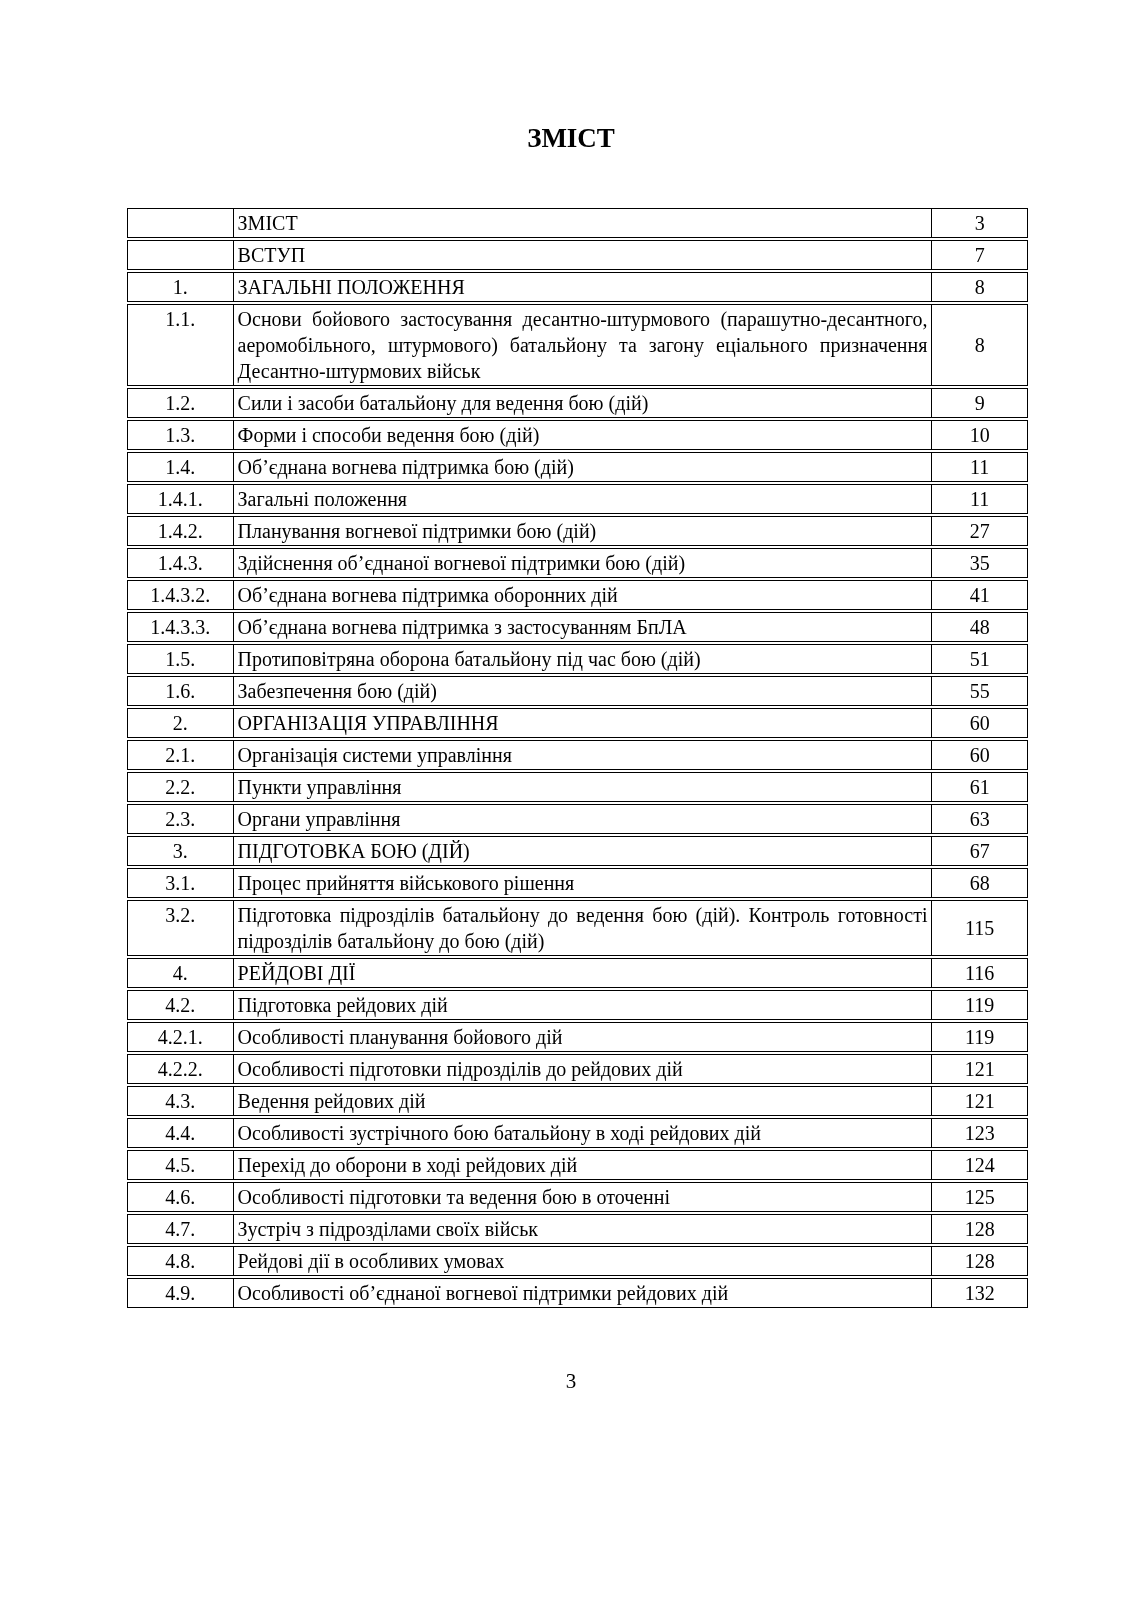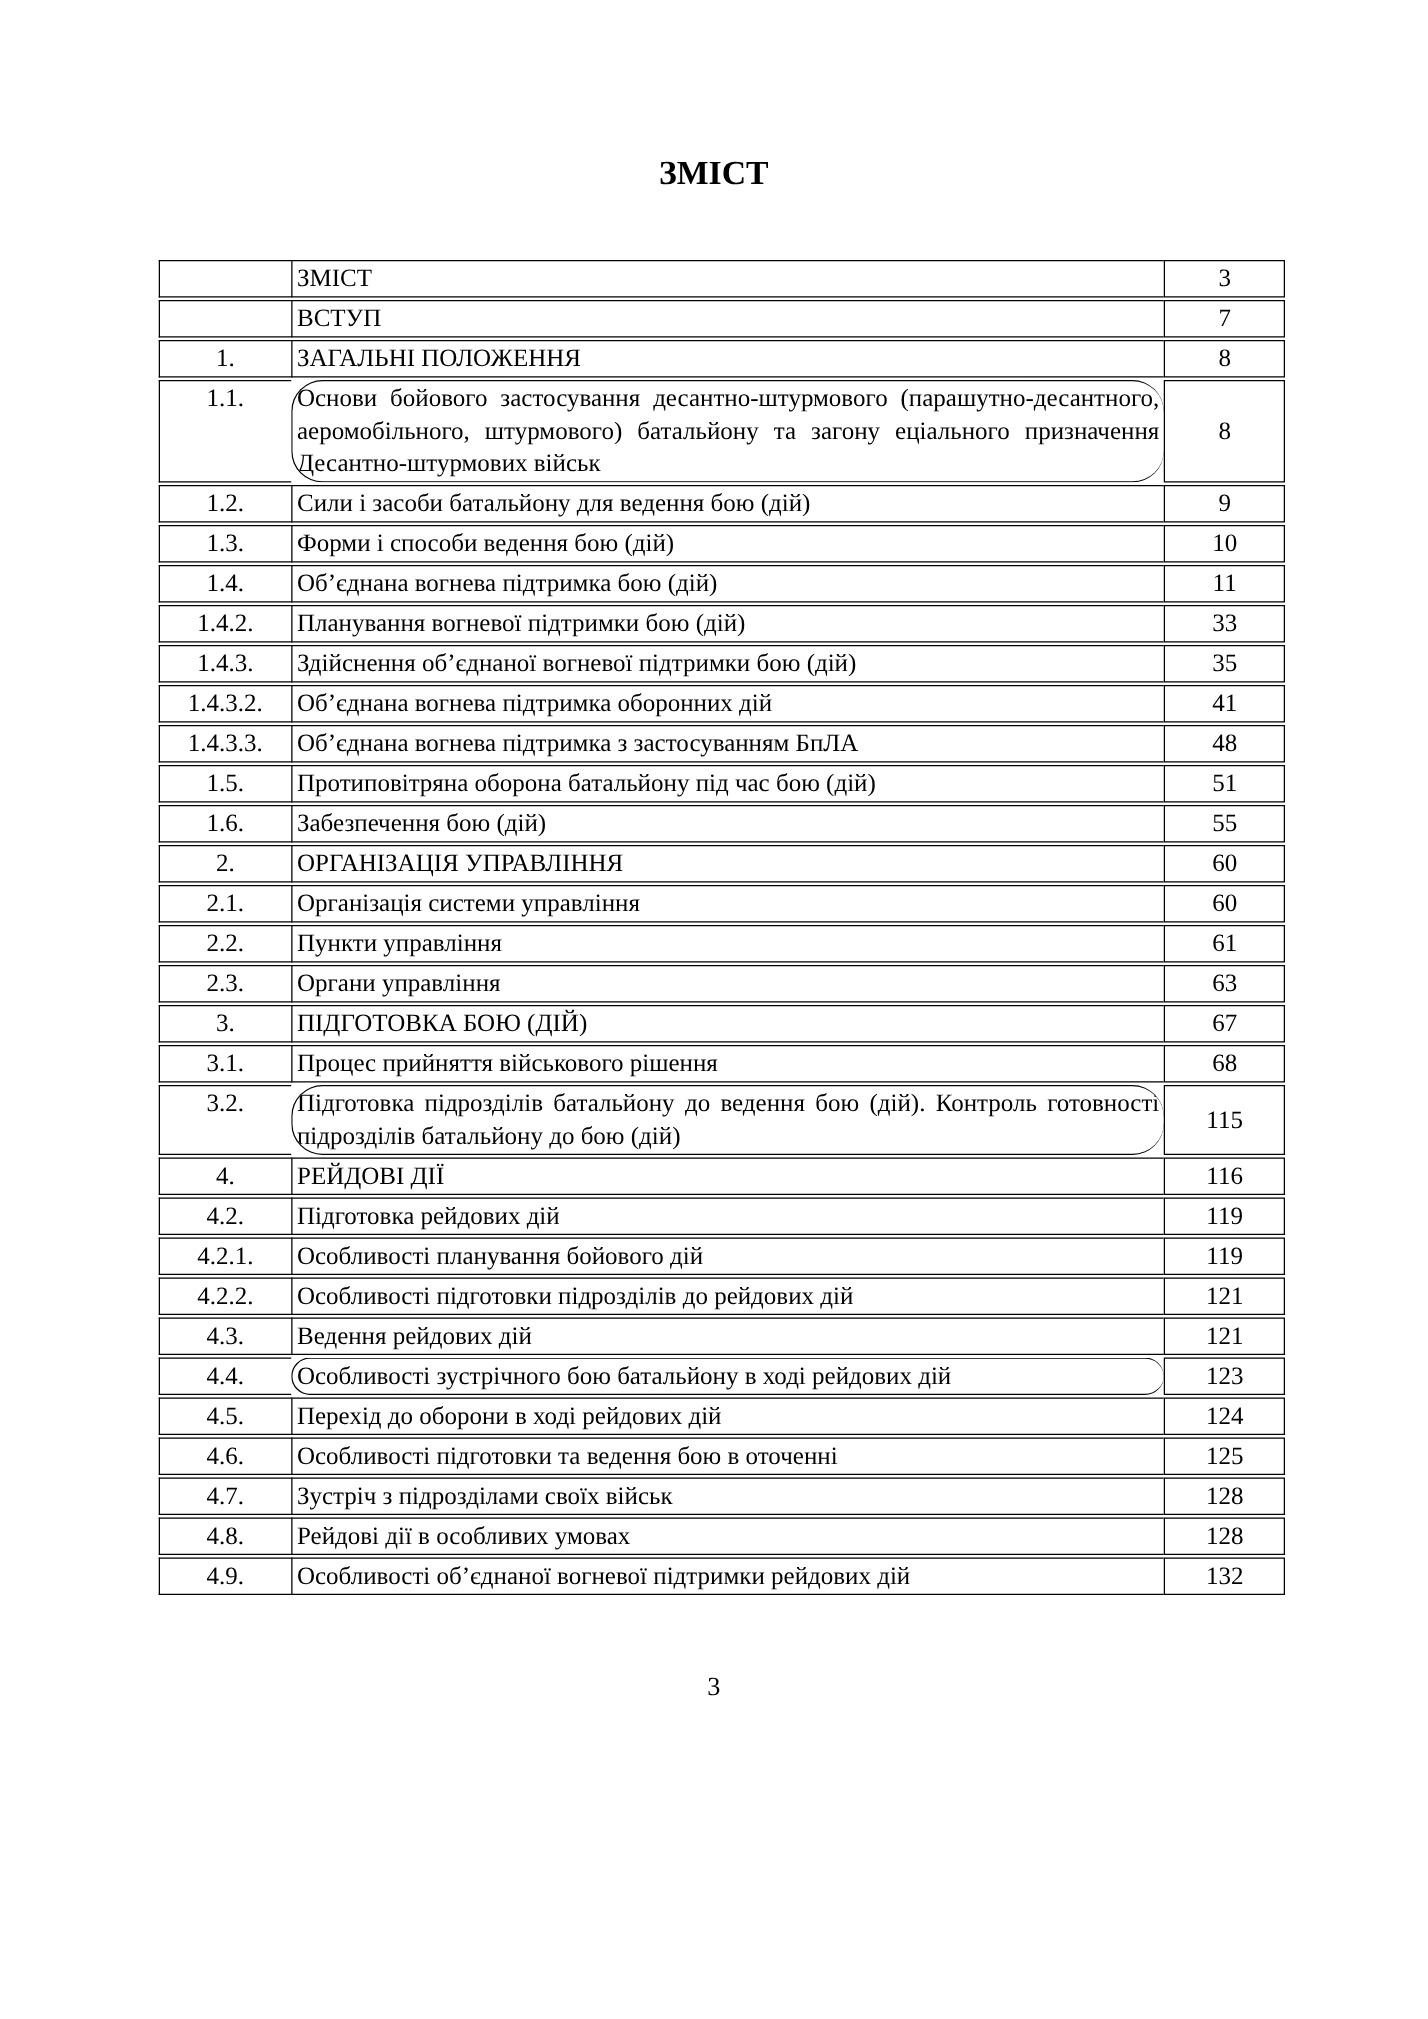--- a/index.html
+++ b/index.html
@@ -49,21 +49,20 @@
   }
   td.col-title {
     width: 686px;
     text-align: left;
     vertical-align: top;
     padding-left: 7px;
     padding-right: 5px;
   }
   td.col-title.justify {
     text-align: justify;
-    border-radius: 25px;
   }
   td.col-page {
     width: 86px;
     text-align: center;
     vertical-align: middle;
   }
   .footer-num {
     text-align: center;
     font-size: 21px;
     margin-top: 58px;
@@ -108,23 +107,28 @@
           <td class="col-num">1.3.</td>
           <td class="col-title">Форми і способи ведення бою (дій)</td>
           <td class="col-page">10</td>
         </tr>
         <tr>
           <td class="col-num">1.4.</td>
           <td class="col-title">Об’єднана вогнева підтримка бою (дій)</td>
           <td class="col-page">11</td>
         </tr>
         <tr>
+          <td class="col-num">1.4.1.</td>
+          <td class="col-title">Загальні положення</td>
+          <td class="col-page">11</td>
+        </tr>
+        <tr>
           <td class="col-num">1.4.2.</td>
           <td class="col-title">Планування вогневої підтримки бою (дій)</td>
-          <td class="col-page">33</td>
+          <td class="col-page">27</td>
         </tr>
         <tr>
           <td class="col-num">1.4.3.</td>
           <td class="col-title">Здійснення об’єднаної вогневої підтримки бою (дій)</td>
           <td class="col-page">35</td>
         </tr>
         <tr>
           <td class="col-num">1.4.3.2.</td>
           <td class="col-title">Об’єднана вогнева підтримка оборонних дій</td>
           <td class="col-page">41</td>

